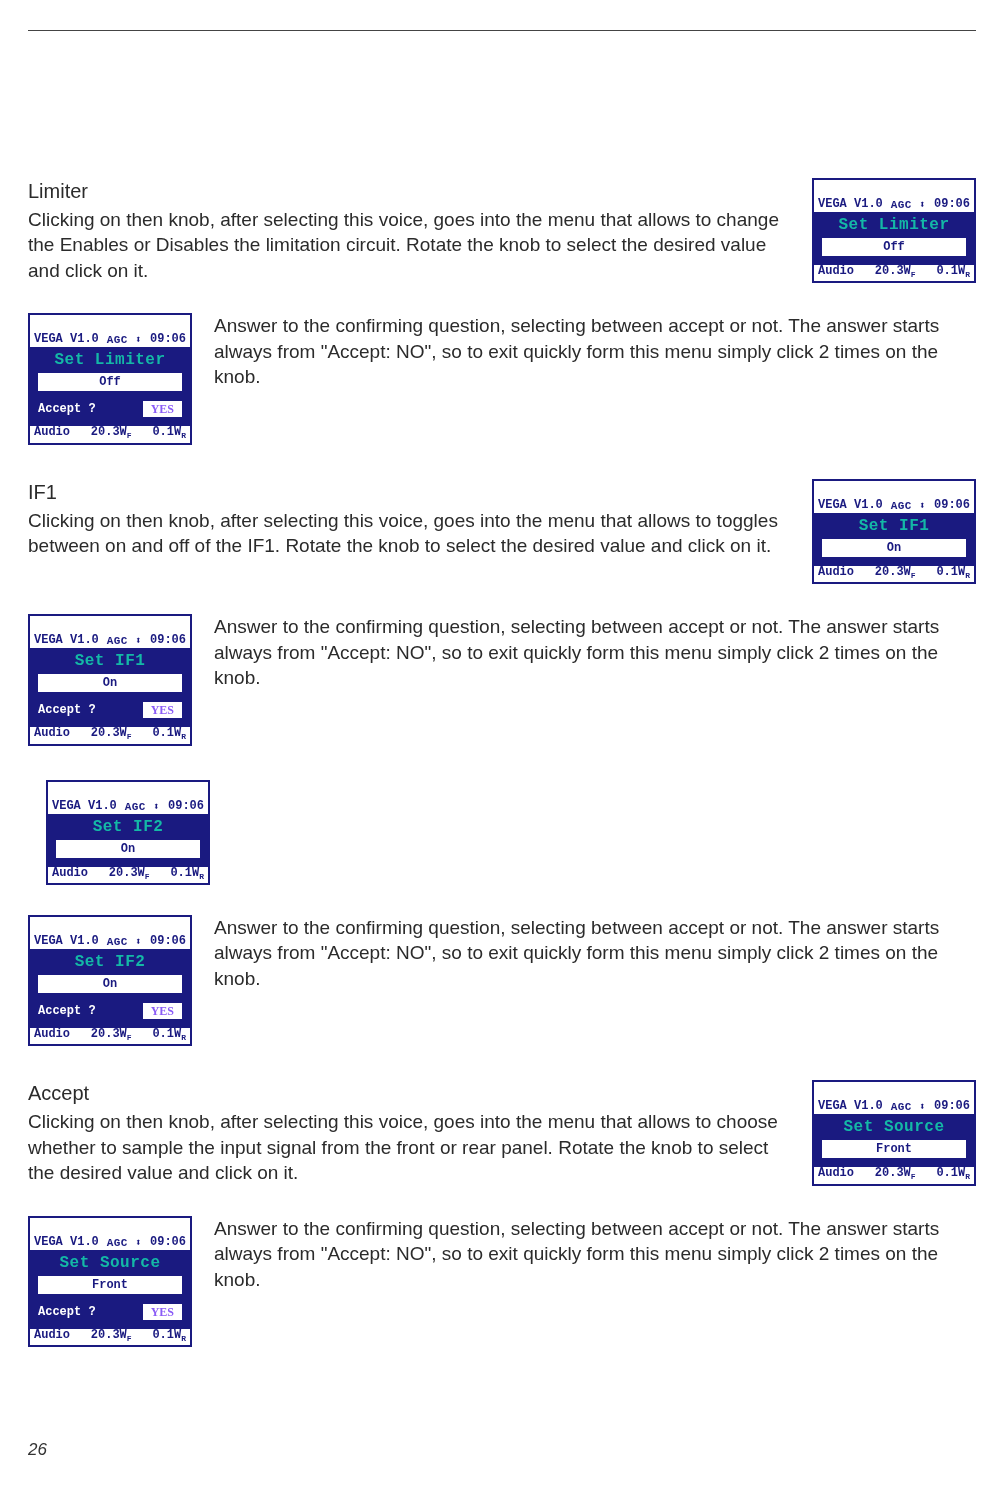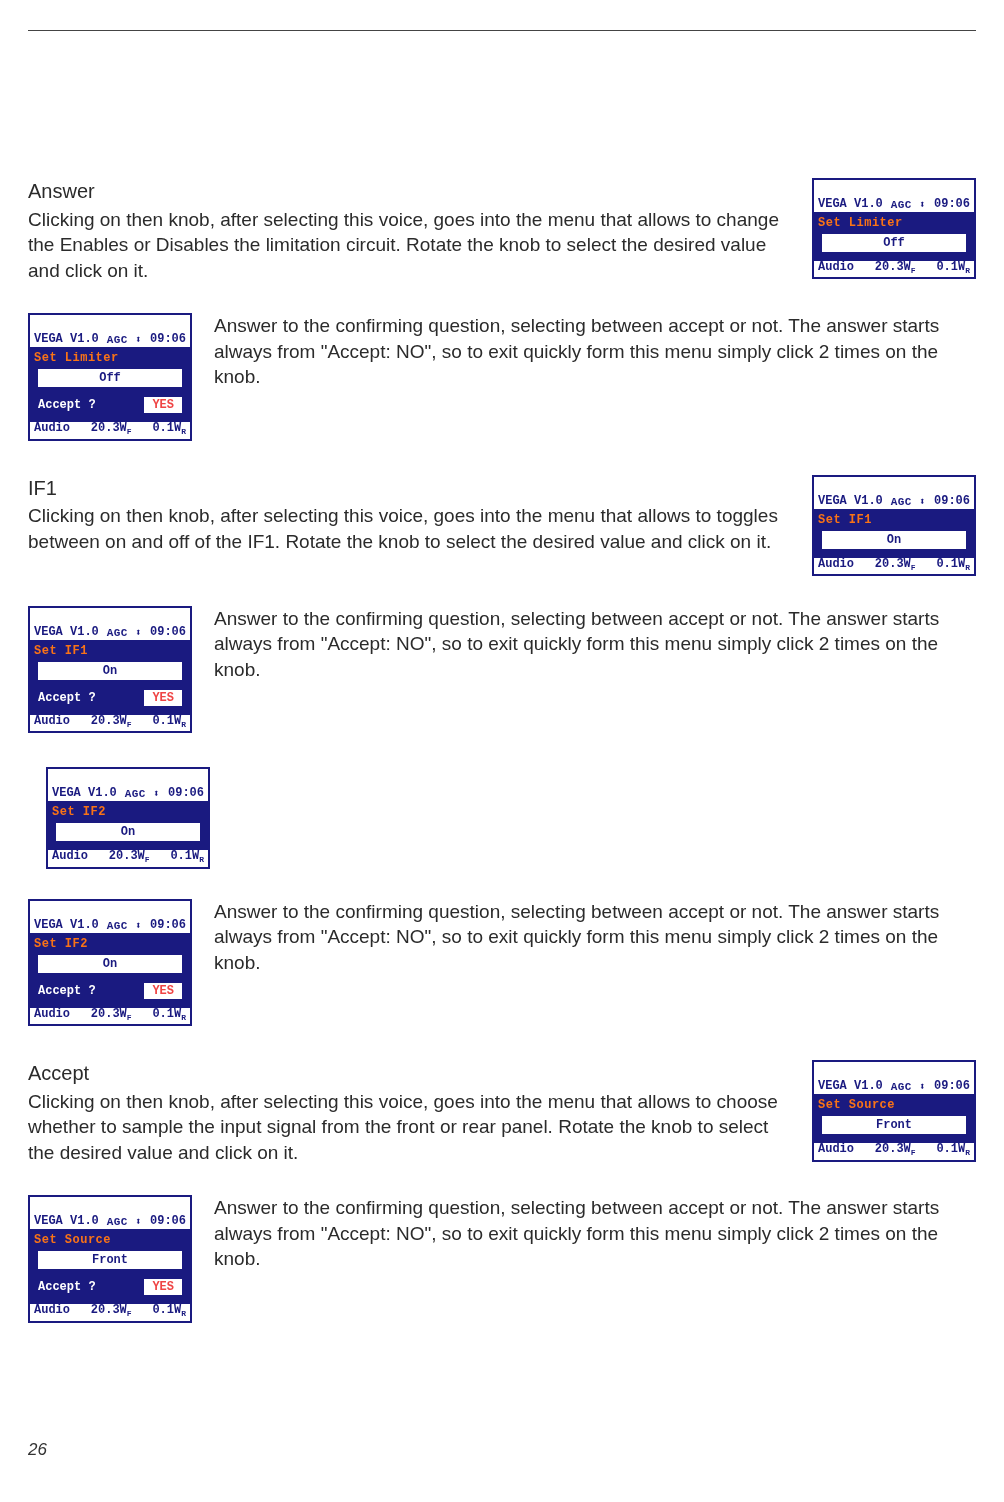--- a/index.html
+++ b/index.html
@@ -48,24 +48,24 @@
     color: #1a1a80;
   }
   .lcd-header .ver { flex: 0 0 auto; }
   .lcd-header .agc { flex: 1; text-align: center; font-size: 11px; letter-spacing: 0.5px; padding-top:2px;}
   .lcd-header .time { flex: 0 0 auto; }
   .lcd-body {
     background: #1a1a80;
     padding: 3px 4px 7px;
   }
   .lcd-title {
-    text-align: left;
-    color: #f97316;
+    text-align: center;
+    color: #14b8a6;
     padding: 2px 0 3px;
-    font-size: 12px;
+    font-size: 16px;
     letter-spacing: 0.5px;
   }
   .lcd-value {
     background: #fff;
     border: 2px solid #1a1a80;
     color: #1a1a80;
     text-align: center;
     padding: 3px 0;
     margin: 0 2px;
   }
@@ -76,23 +76,24 @@
     margin: 6px 2px 0;
     gap: 0;
   }
   .lcd-accept {
     color: #fff;
     font-size: 12px;
     padding: 2px 2px;
   }
   .lcd-yes {
     background: #fff;
-    color: #ef4444;
+    color: #8b5cf6;
     padding: 2px 8px;
     border: 2px solid #1a1a80;
+    font-family: Liberation Serif, serif;
   }
   .lcd-footer {
     display: flex;
     justify-content: space-between;
     padding: 0 4px 2px;
     color: #1a1a80;
     white-space: nowrap;
   }
   .lcd-footer .wf { }
   .lcd-footer .wr { }
@@ -108,21 +109,21 @@
 </style>
 </head>
 <body>
 
 <div class="hr-top"></div>
 
 <div class="content" id="content">
   <div class="section">
     <div class="row-a">
       <div class="text-col">
-        <div class="heading">Answer</div>
+        <div class="heading">Limiter</div>
         <div>Clicking on then knob, after selecting this voice, goes into the menu that allows to change the Enables or Disables the limitation circuit. Rotate the knob to select the desired value and click on it.</div>
       </div>
       <div class="lcd lcd-right">
     <div class="lcd-header">
     <span class="ver">VEGA V1.0</span>
     <span class="agc">AGC ⬍</span>
     <span class="time">09:06</span>
   </div>
     <div class="lcd-body">
       <div class="lcd-title">Set Limiter</div>

